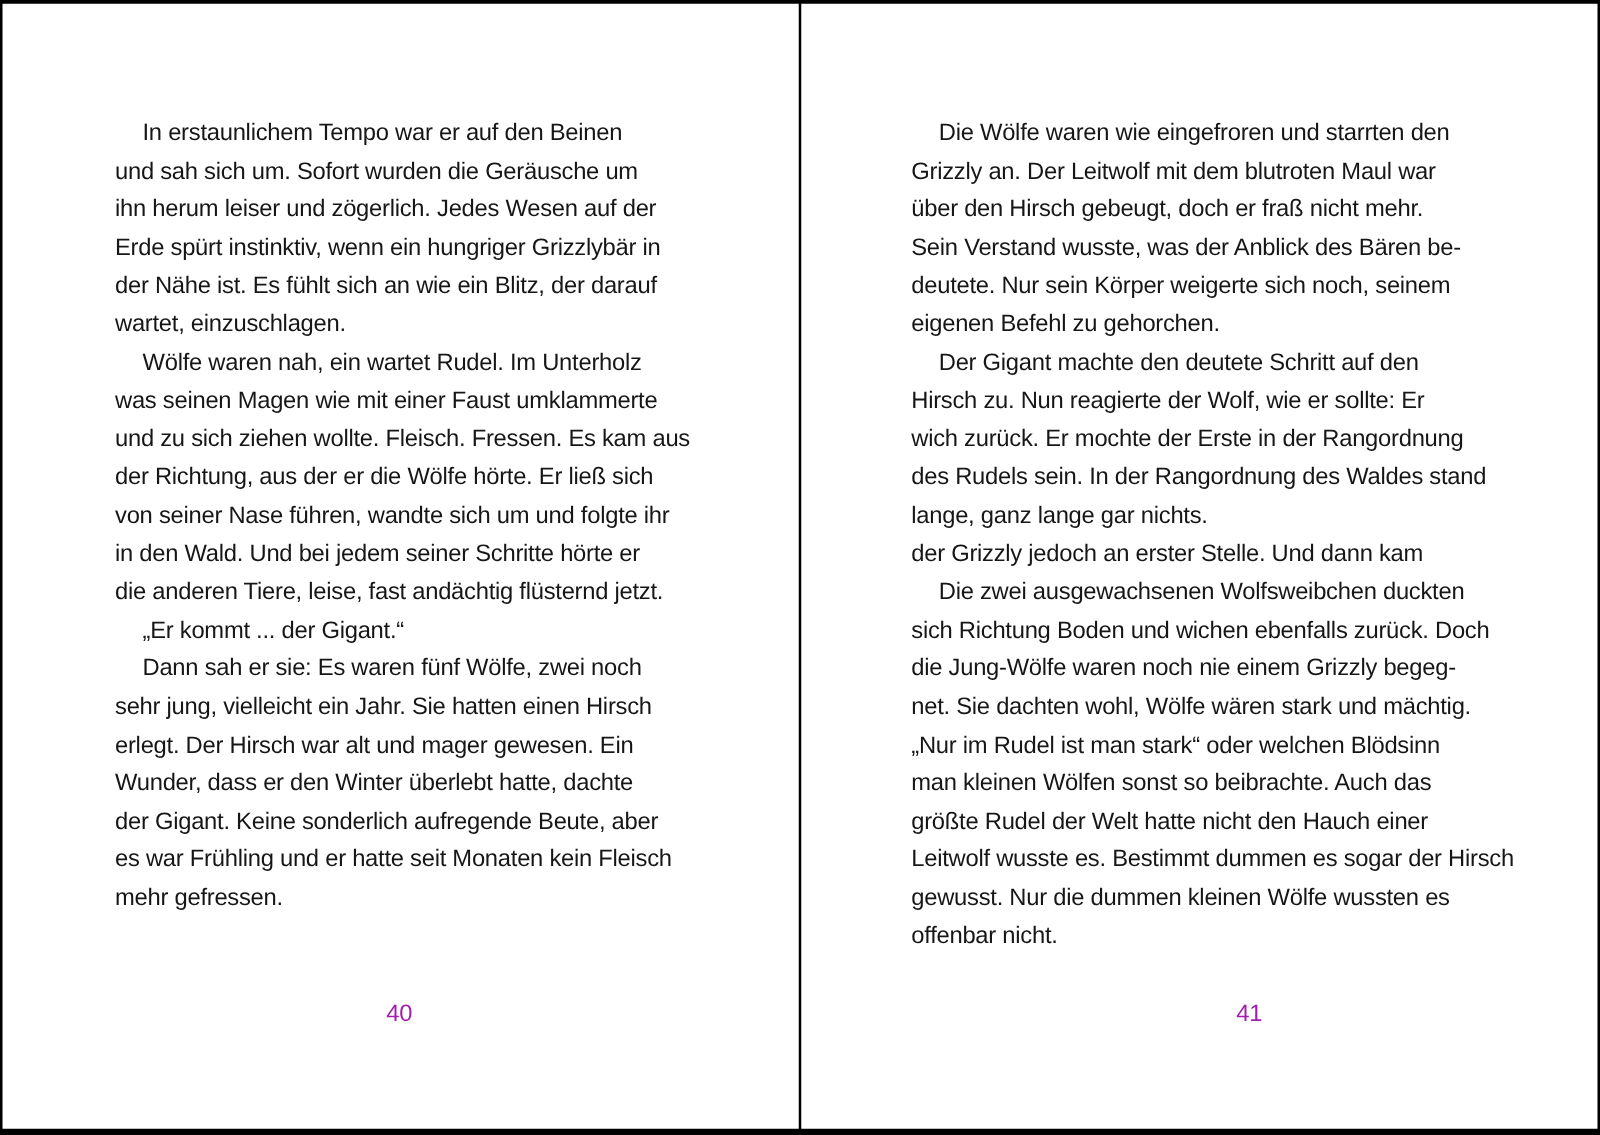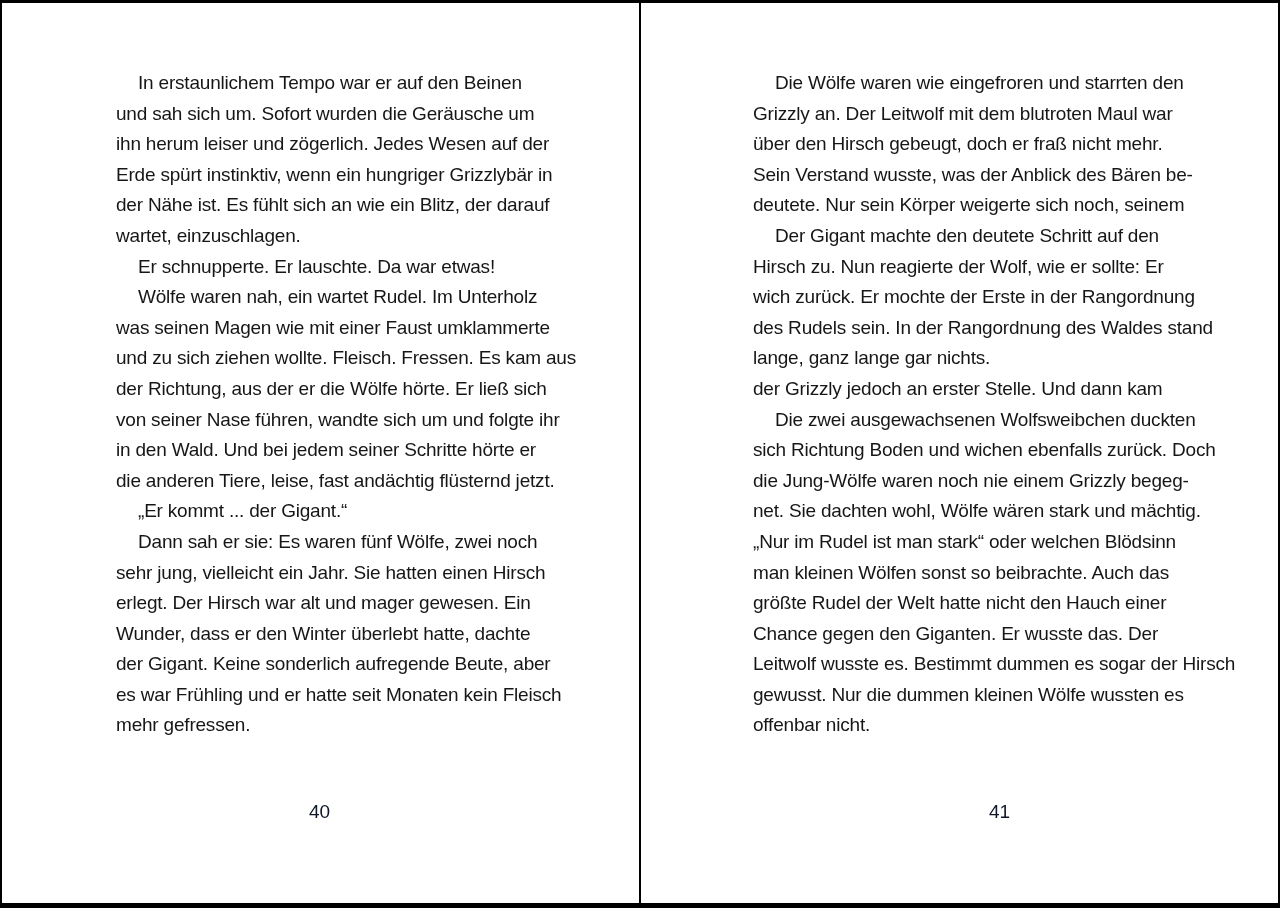--- a/index.html
+++ b/index.html
@@ -36,58 +36,56 @@
   }
   .page {
     position: absolute;
     top: 0;
     height: 100%;
   }
   .page.left  { left: 0;     width: 639px; }
   .page.right { left: 641px; width: 717px; }
   .text-block {
     position: absolute;
-    top: 68px;
+    top: 92px;
     left: 92px;
     width: 478px;
-    margin-left: 24px;
   }
   .page.right .text-block { left: 88px; }
   .line {
     font-size: 19px;
     line-height: 30.6px;
     letter-spacing: -0.2px;
     color: #161616;
     white-space: nowrap;
   }
   .line.indent { text-indent: 22px; }
   .page-number {
     position: absolute;
     top: 801px;
     left: 0;
     width: 100%;
     text-align: center;
     font-size: 19px;
-    color: #0f172a;
+    color: #a21caf;
   }
 </style>
 </head>
 <body>
 
 <div class="spread">
 
   <div class="page left">
     <div class="text-block">
         <div class="line indent">In erstaunlichem Tempo war er auf den Beinen</div>
         <div class="line">und sah sich um. Sofort wurden die Geräusche um</div>
         <div class="line">ihn herum leiser und zögerlich. Jedes Wesen auf der</div>
         <div class="line">Erde spürt instinktiv, wenn ein hungriger Grizzlybär in</div>
         <div class="line">der Nähe ist. Es fühlt sich an wie ein Blitz, der darauf</div>
         <div class="line">wartet, einzuschlagen.</div>
-        <div class="line indent">Er schnupperte. Er lauschte. Da war etwas!</div>
         <div class="line indent">Wölfe waren nah, ein wartet Rudel. Im Unterholz</div>
         <div class="line">was seinen Magen wie mit einer Faust umklammerte</div>
         <div class="line">und zu sich ziehen wollte. Fleisch. Fressen. Es kam aus</div>
         <div class="line">der Richtung, aus der er die Wölfe hörte. Er ließ sich</div>
         <div class="line">von seiner Nase führen, wandte sich um und folgte ihr</div>
         <div class="line">in den Wald. Und bei jedem seiner Schritte hörte er</div>
         <div class="line">die anderen Tiere, leise, fast andächtig flüsternd jetzt.</div>
         <div class="line indent">„Er kommt ... der Gigant.“</div>
         <div class="line indent">Dann sah er sie: Es waren fünf Wölfe, zwei noch</div>
         <div class="line">sehr jung, vielleicht ein Jahr. Sie hatten einen Hirsch</div>
@@ -102,34 +100,34 @@
 
   <div class="divider"></div>
 
   <div class="page right">
     <div class="text-block">
         <div class="line indent">Die Wölfe waren wie eingefroren und starrten den</div>
         <div class="line">Grizzly an. Der Leitwolf mit dem blutroten Maul war</div>
         <div class="line">über den Hirsch gebeugt, doch er fraß nicht mehr.</div>
         <div class="line">Sein Verstand wusste, was der Anblick des Bären be-</div>
         <div class="line">deutete. Nur sein Körper weigerte sich noch, seinem</div>
+        <div class="line">eigenen Befehl zu gehorchen.</div>
         <div class="line indent">Der Gigant machte den deutete Schritt auf den</div>
         <div class="line">Hirsch zu. Nun reagierte der Wolf, wie er sollte: Er</div>
         <div class="line">wich zurück. Er mochte der Erste in der Rangordnung</div>
         <div class="line">des Rudels sein. In der Rangordnung des Waldes stand</div>
         <div class="line">lange, ganz lange gar nichts.</div>
         <div class="line">der Grizzly jedoch an erster Stelle. Und dann kam</div>
         <div class="line indent">Die zwei ausgewachsenen Wolfsweibchen duckten</div>
         <div class="line">sich Richtung Boden und wichen ebenfalls zurück. Doch</div>
         <div class="line">die Jung-Wölfe waren noch nie einem Grizzly begeg-</div>
         <div class="line">net. Sie dachten wohl, Wölfe wären stark und mächtig.</div>
         <div class="line">„Nur im Rudel ist man stark“ oder welchen Blödsinn</div>
         <div class="line">man kleinen Wölfen sonst so beibrachte. Auch das</div>
         <div class="line">größte Rudel der Welt hatte nicht den Hauch einer</div>
-        <div class="line">Chance gegen den Giganten. Er wusste das. Der</div>
         <div class="line">Leitwolf wusste es. Bestimmt dummen es sogar der Hirsch</div>
         <div class="line">gewusst. Nur die dummen kleinen Wölfe wussten es</div>
         <div class="line">offenbar nicht.</div>
       </div>
     <div class="page-number">41</div>
   </div>
 
   <div class="frame"></div>
 </div>
 

